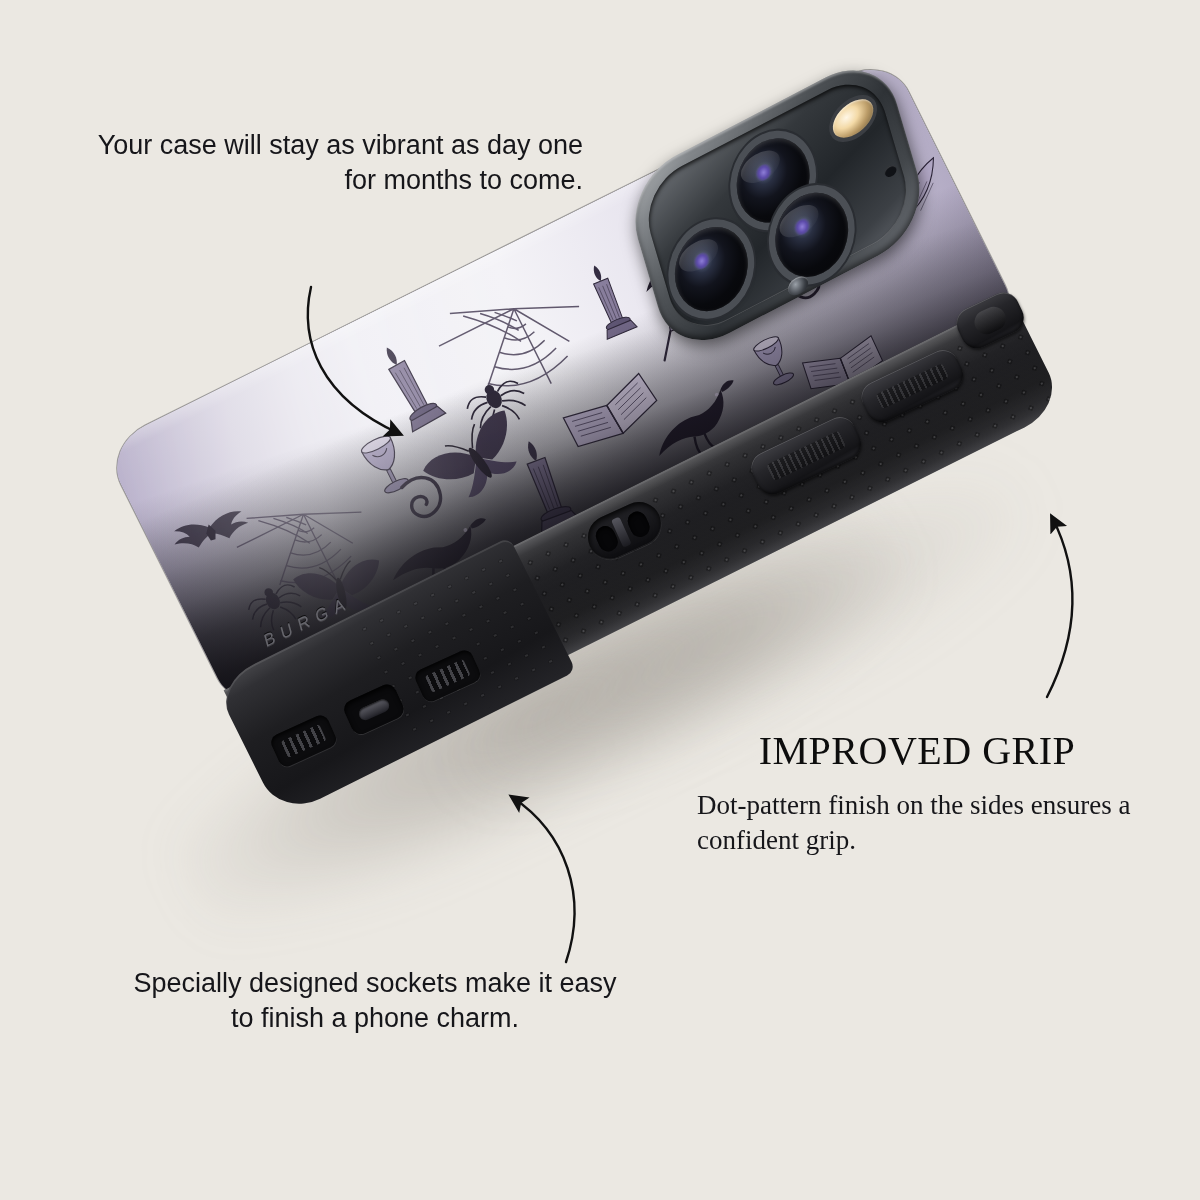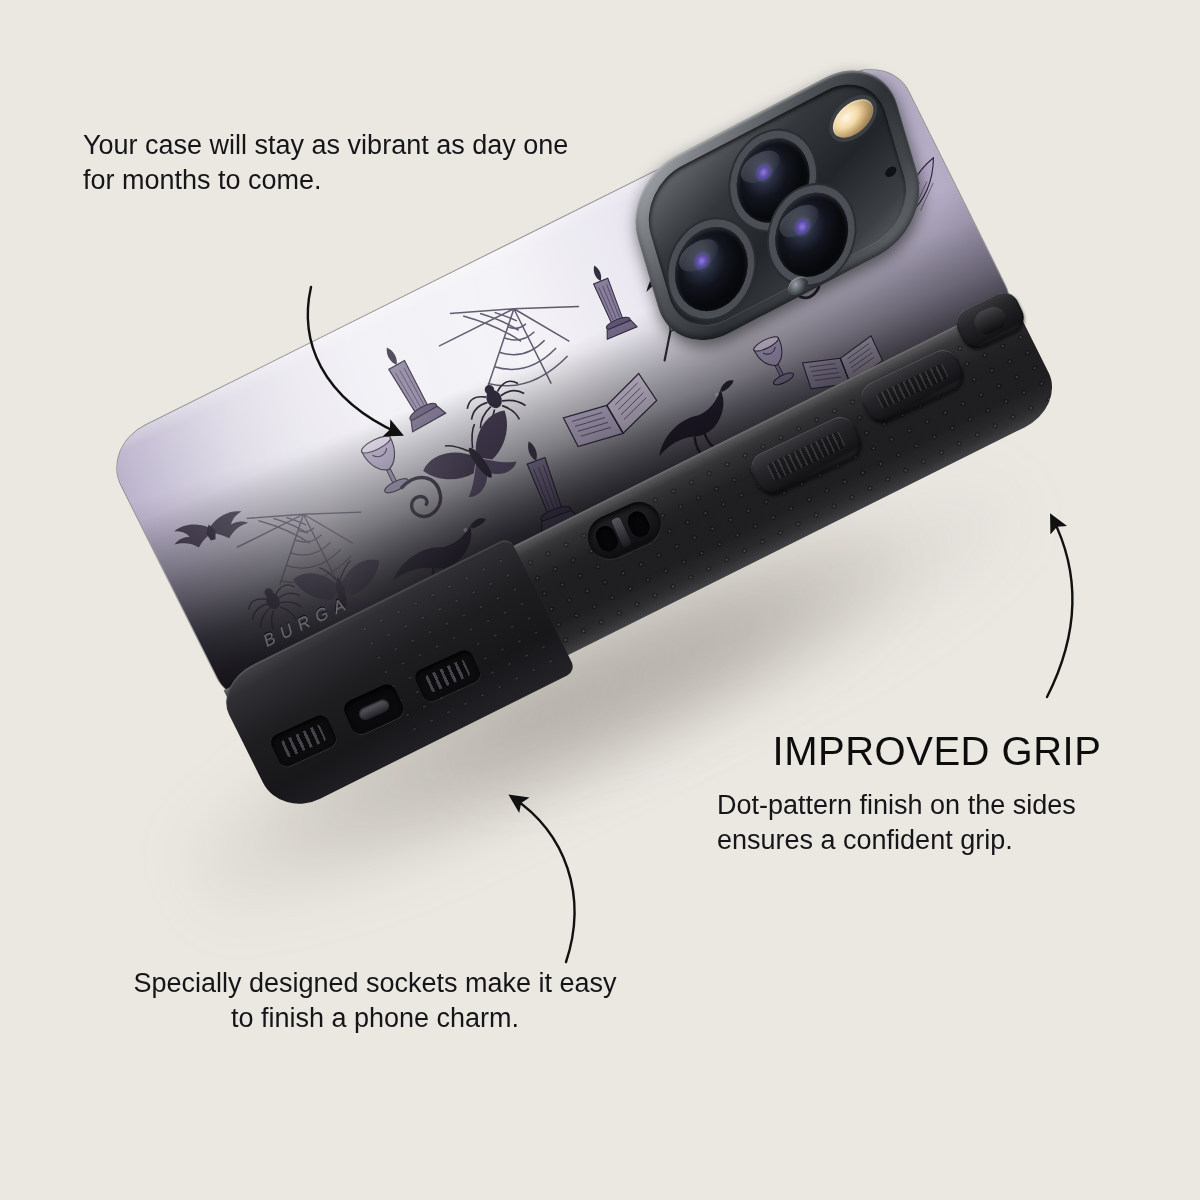--- a/index.html
+++ b/index.html
@@ -24,23 +24,23 @@
   }
   .callout .body {
     font-size:27px;
     font-weight:400;
     line-height:1.30;
     color:#16161a;
     margin-top:16px;
   }
 
   #callout-print  { left:105px; top:112px; }
-  #callout-print .body { text-align:left; width:500px; margin-left:-22px; }
-
-  #callout-grip   { left:717px; top:730px; width:440px; text-align:center; }
+  #callout-print .body { text-align:right; width:500px; margin-left:-22px; }
+
+  #callout-grip   { left:697px; top:730px; width:440px; text-align:center;font-family:Liberation Serif, serif; }
   #callout-grip .body { text-align:left; }
 
   #callout-strap  { left:125px; top:950px; width:500px; text-align:center; }
   #callout-strap .body { text-align:center; }
 
   
   .arrow-layer { position:absolute; inset:0; pointer-events:none; }
 
   
   #phone-stage {

